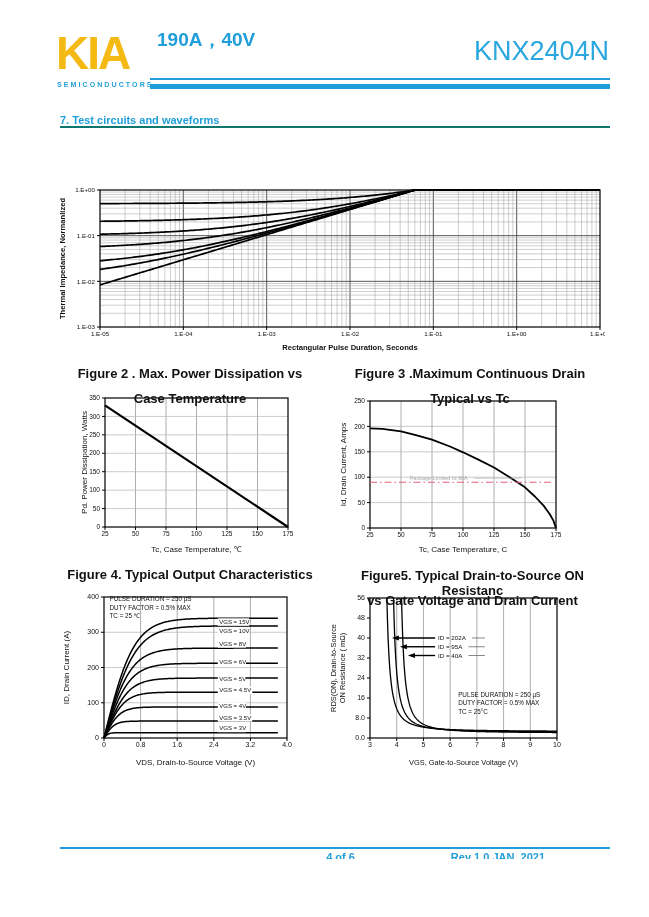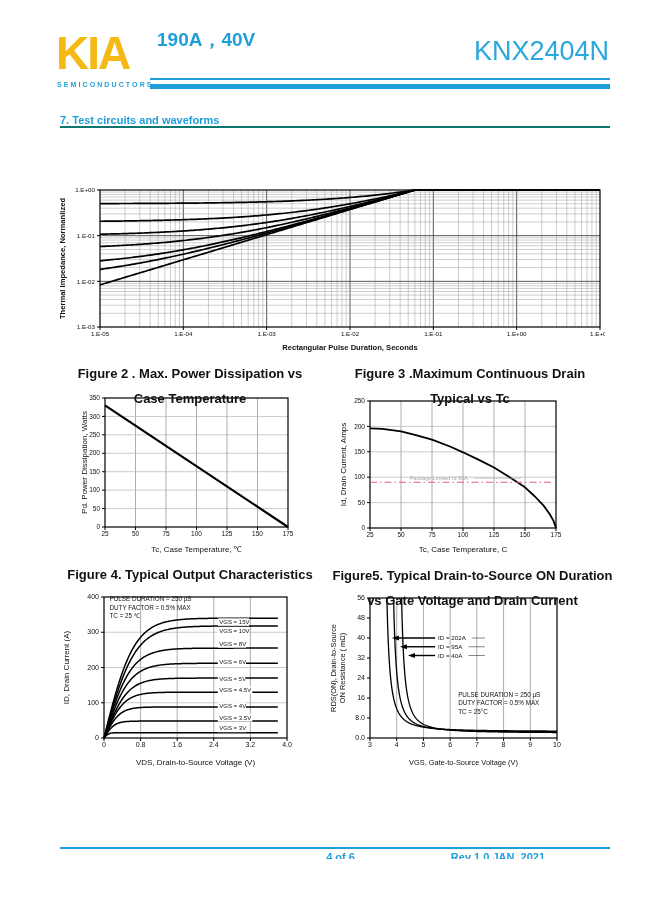--- a/index.html
+++ b/index.html
@@ -395,21 +395,21 @@
         <text x="108.12142857142857" y="83.75" font-size="6.2" text-anchor="start" fill="#111">ID = 95A</text>
         <line x1="138.52142857142857" y1="81.75" x2="154.87142857142857" y2="81.75" stroke="#555" stroke-width="0.7"></line>
         <line x1="82.93428571428572" y1="90.5" x2="105.12142857142857" y2="90.5" stroke="#000" stroke-width="1.4"></line>
         <polygon points="77.93428571428572,90.5 84.93428571428572,88.1 84.93428571428572,92.9" fill="#000"></polygon>
         <text x="108.12142857142857" y="92.5" font-size="6.2" text-anchor="start" fill="#111">ID = 40A</text>
         <line x1="138.52142857142857" y1="90.5" x2="154.87142857142857" y2="90.5" stroke="#555" stroke-width="0.7"></line>
         <text x="128.15714285714284" y="131.75" font-size="6.3" text-anchor="start" fill="#111">PULSE DURATION = 250 µS</text>
         <text x="128.15714285714284" y="140.25" font-size="6.3" text-anchor="start" fill="#111">DUTY FACTOR = 0.5% MAX</text>
         <text x="128.15714285714284" y="148.75" font-size="6.3" text-anchor="start" fill="#111">TC = 25°C</text>
       </svg>
-    <div class="fig-title tl1">Figure5.  Typical Drain-to-Source ON Duration</div>
+    <div class="fig-title tl1">Figure5.  Typical Drain-to-Source ON Resistanc</div>
     <div class="fig-title tl2">vs Gate Voltage and Drain Current</div>
   </figure>
 
   <div class="footer-rule"></div>
   <div class="page-num">4 of 6</div>
   <div class="revision">Rev 1.0 JAN. 2021</div>
 
 </div>
 
 </body></html>

